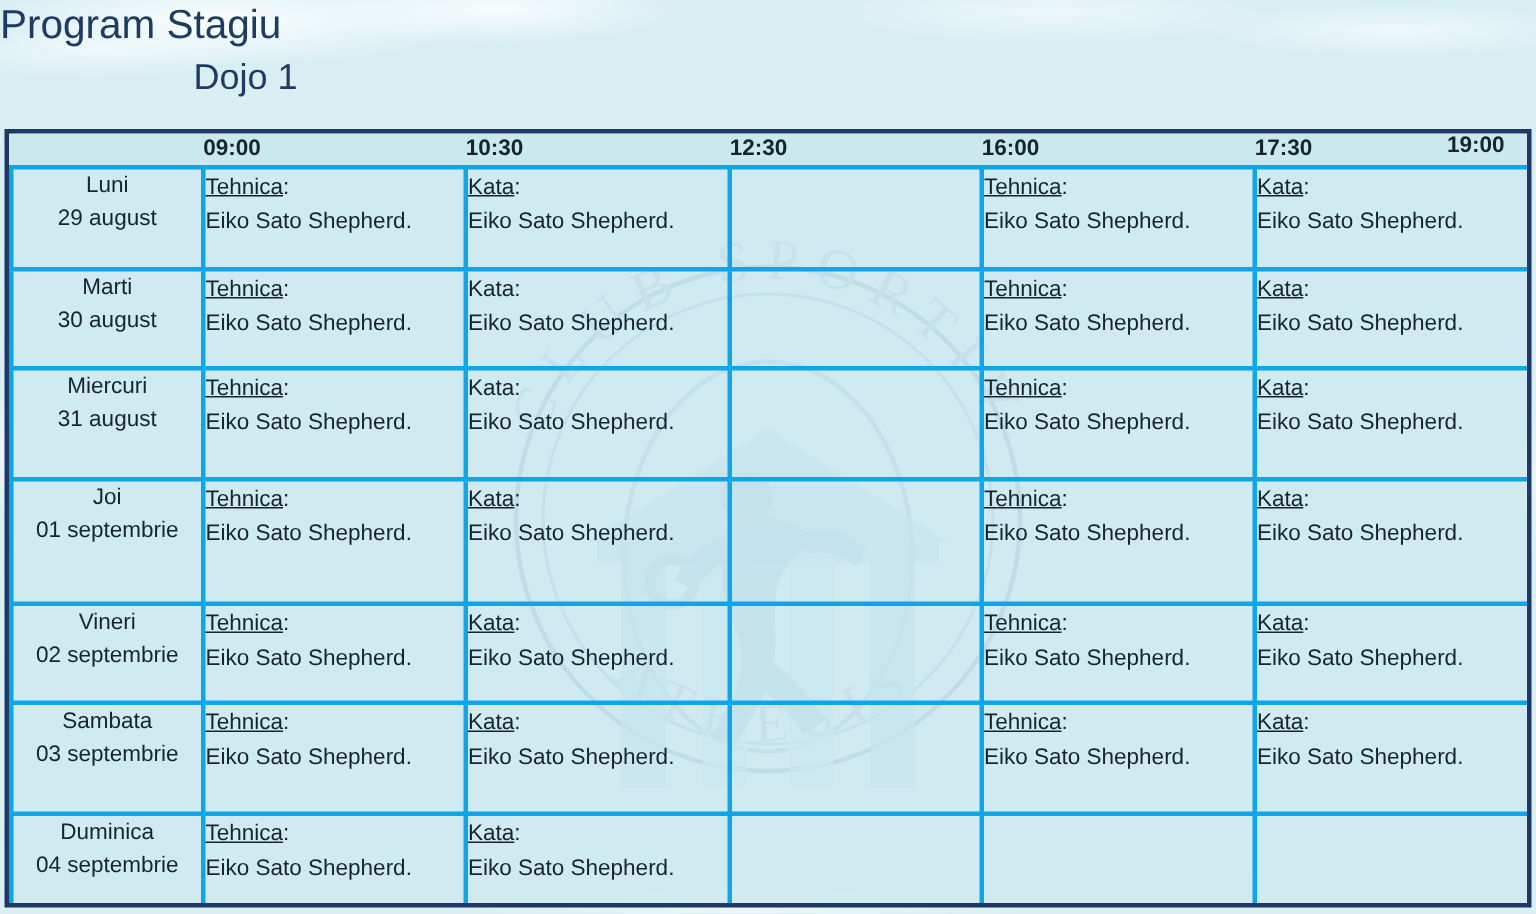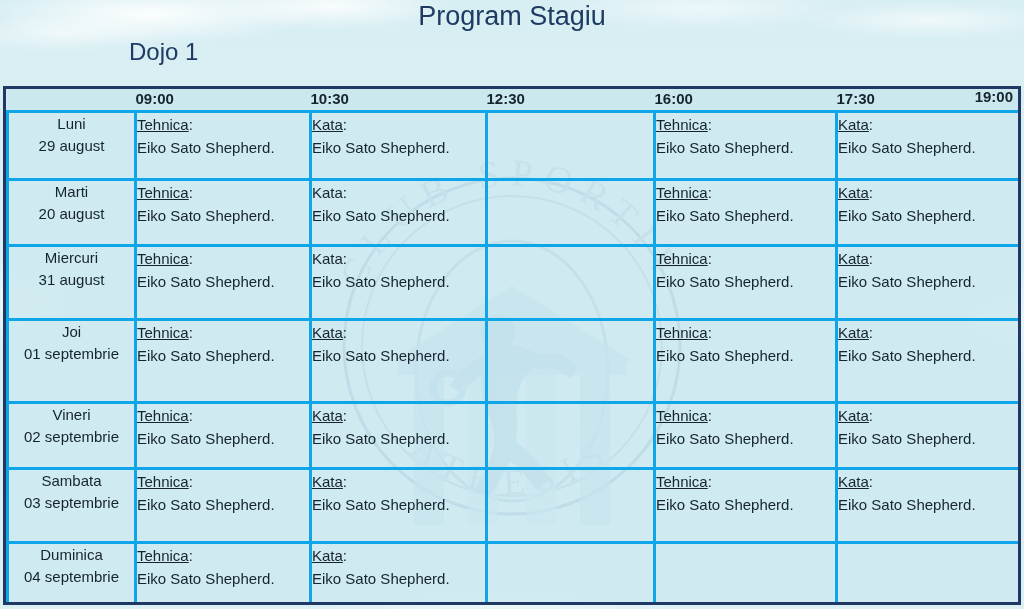--- a/index.html
+++ b/index.html
@@ -32,21 +32,20 @@
       linear-gradient(180deg, #d7eef3 0%, #daeff3 28%, #dcf0f4 100%);
     z-index: 0;
   }
 
   
   #page-title {
     position: absolute;
     top: 0px;
     left: 0;
     width: 1024px;
-    text-align: center;
     font-size: 27px;
     line-height: 32px;
     color: #1f3b63;
     z-index: 5;
     white-space: nowrap;
   }
   #dojo-title {
     position: absolute;
     top: 37px;
     left: 129px;
@@ -221,21 +220,21 @@
             </td>
             <td class="slot-cell"><span class="slot-label"><span class="lab-word">Tehnica</span><span>:</span></span><span class="slot-person">Eiko Sato Shepherd.</span></td>
             <td class="slot-cell"><span class="slot-label"><span class="lab-word">Kata</span><span>:</span></span><span class="slot-person">Eiko Sato Shepherd.</span></td>
             <td class="slot-cell empty"></td>
             <td class="slot-cell"><span class="slot-label"><span class="lab-word">Tehnica</span><span>:</span></span><span class="slot-person">Eiko Sato Shepherd.</span></td>
             <td class="slot-cell"><span class="slot-label"><span class="lab-word">Kata</span><span>:</span></span><span class="slot-person">Eiko Sato Shepherd.</span></td>
           </tr>
           <tr style="height: 66px;">
             <td class="day-cell">
               <span class="day-name">Marti</span>
-              <span class="day-date">20 august</span>
+              <span class="day-date">30 august</span>
             </td>
             <td class="slot-cell"><span class="slot-label"><span class="lab-word">Tehnica</span><span>:</span></span><span class="slot-person">Eiko Sato Shepherd.</span></td>
             <td class="slot-cell"><span class="slot-label no-underline"><span class="lab-word">Kata</span><span>:</span></span><span class="slot-person">Eiko Sato Shepherd.</span></td>
             <td class="slot-cell empty"></td>
             <td class="slot-cell"><span class="slot-label"><span class="lab-word">Tehnica</span><span>:</span></span><span class="slot-person">Eiko Sato Shepherd.</span></td>
             <td class="slot-cell"><span class="slot-label"><span class="lab-word">Kata</span><span>:</span></span><span class="slot-person">Eiko Sato Shepherd.</span></td>
           </tr>
           <tr style="height: 74px;">
             <td class="day-cell">
               <span class="day-name">Miercuri</span>
@@ -290,14 +289,14 @@
             <td class="slot-cell empty"></td>
             <td class="slot-cell empty"></td>
             <td class="slot-cell empty"></td>
           </tr>
         </tbody>
     </table>
   </div>
 </div>
 
 <div style="position:absolute; left:0; top:86px; width:1021px; height:24px; z-index:6; pointer-events:none;">
-  <div style="position:absolute; right:8px; top:1px; font-size:15px; font-weight:bold; color:#15242f; line-height:20px;">19:00</div>
+  <div style="position:absolute; right:18px; top:1px; font-size:15px; font-weight:bold; color:#15242f; line-height:20px;">19:00</div>
 </div>
 
 </body></html>

